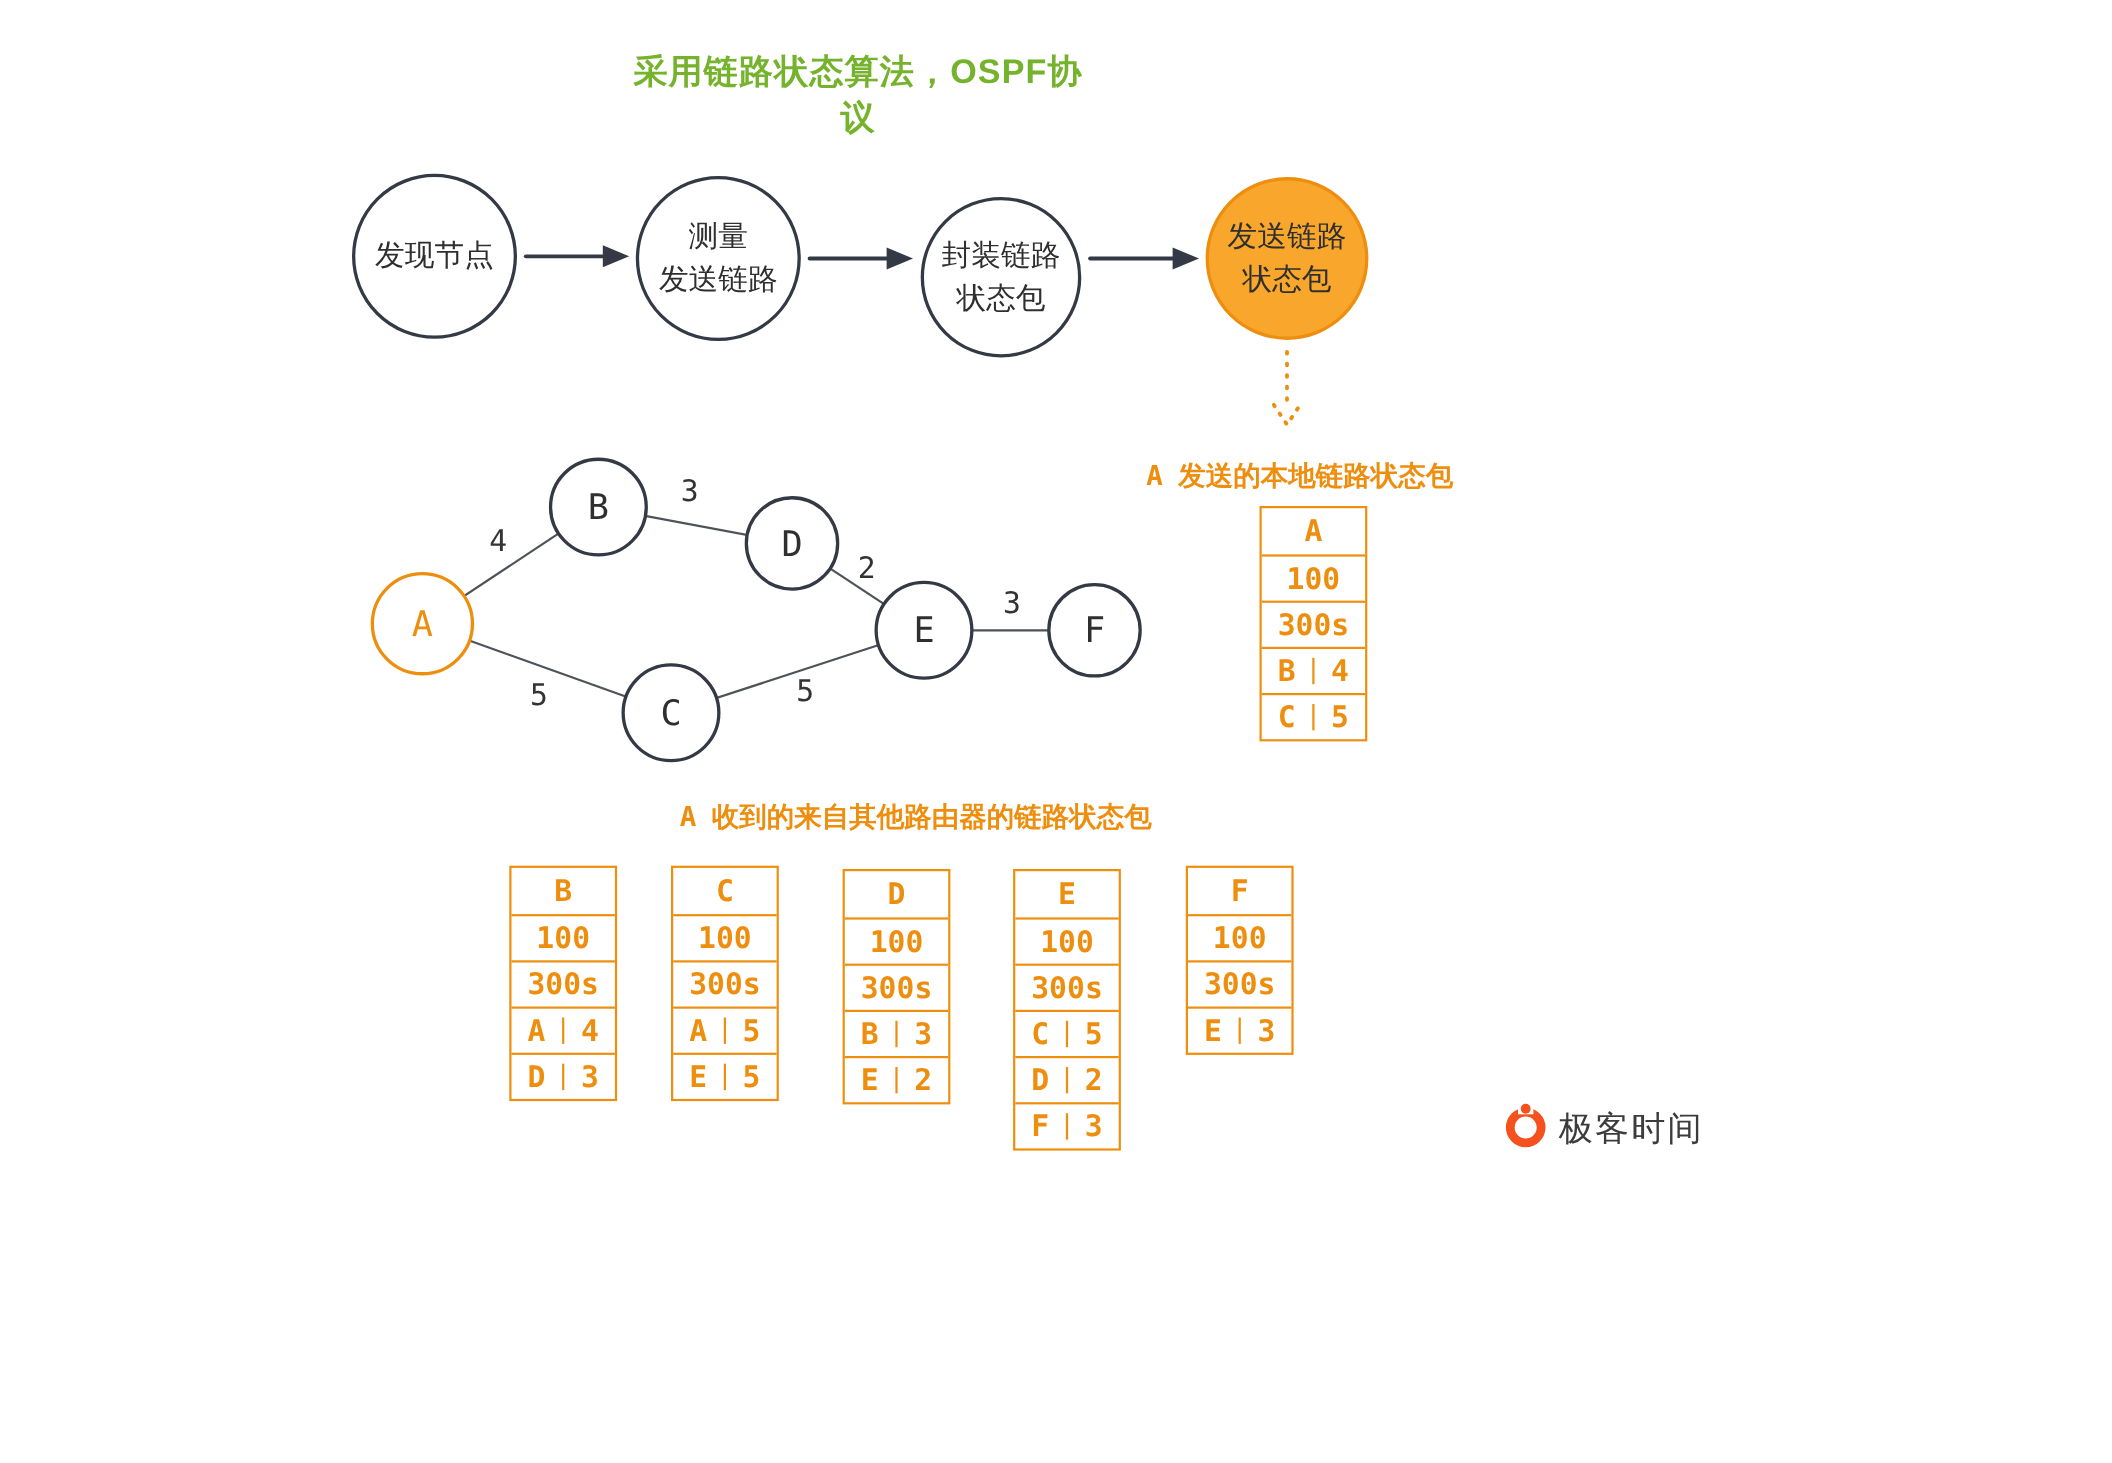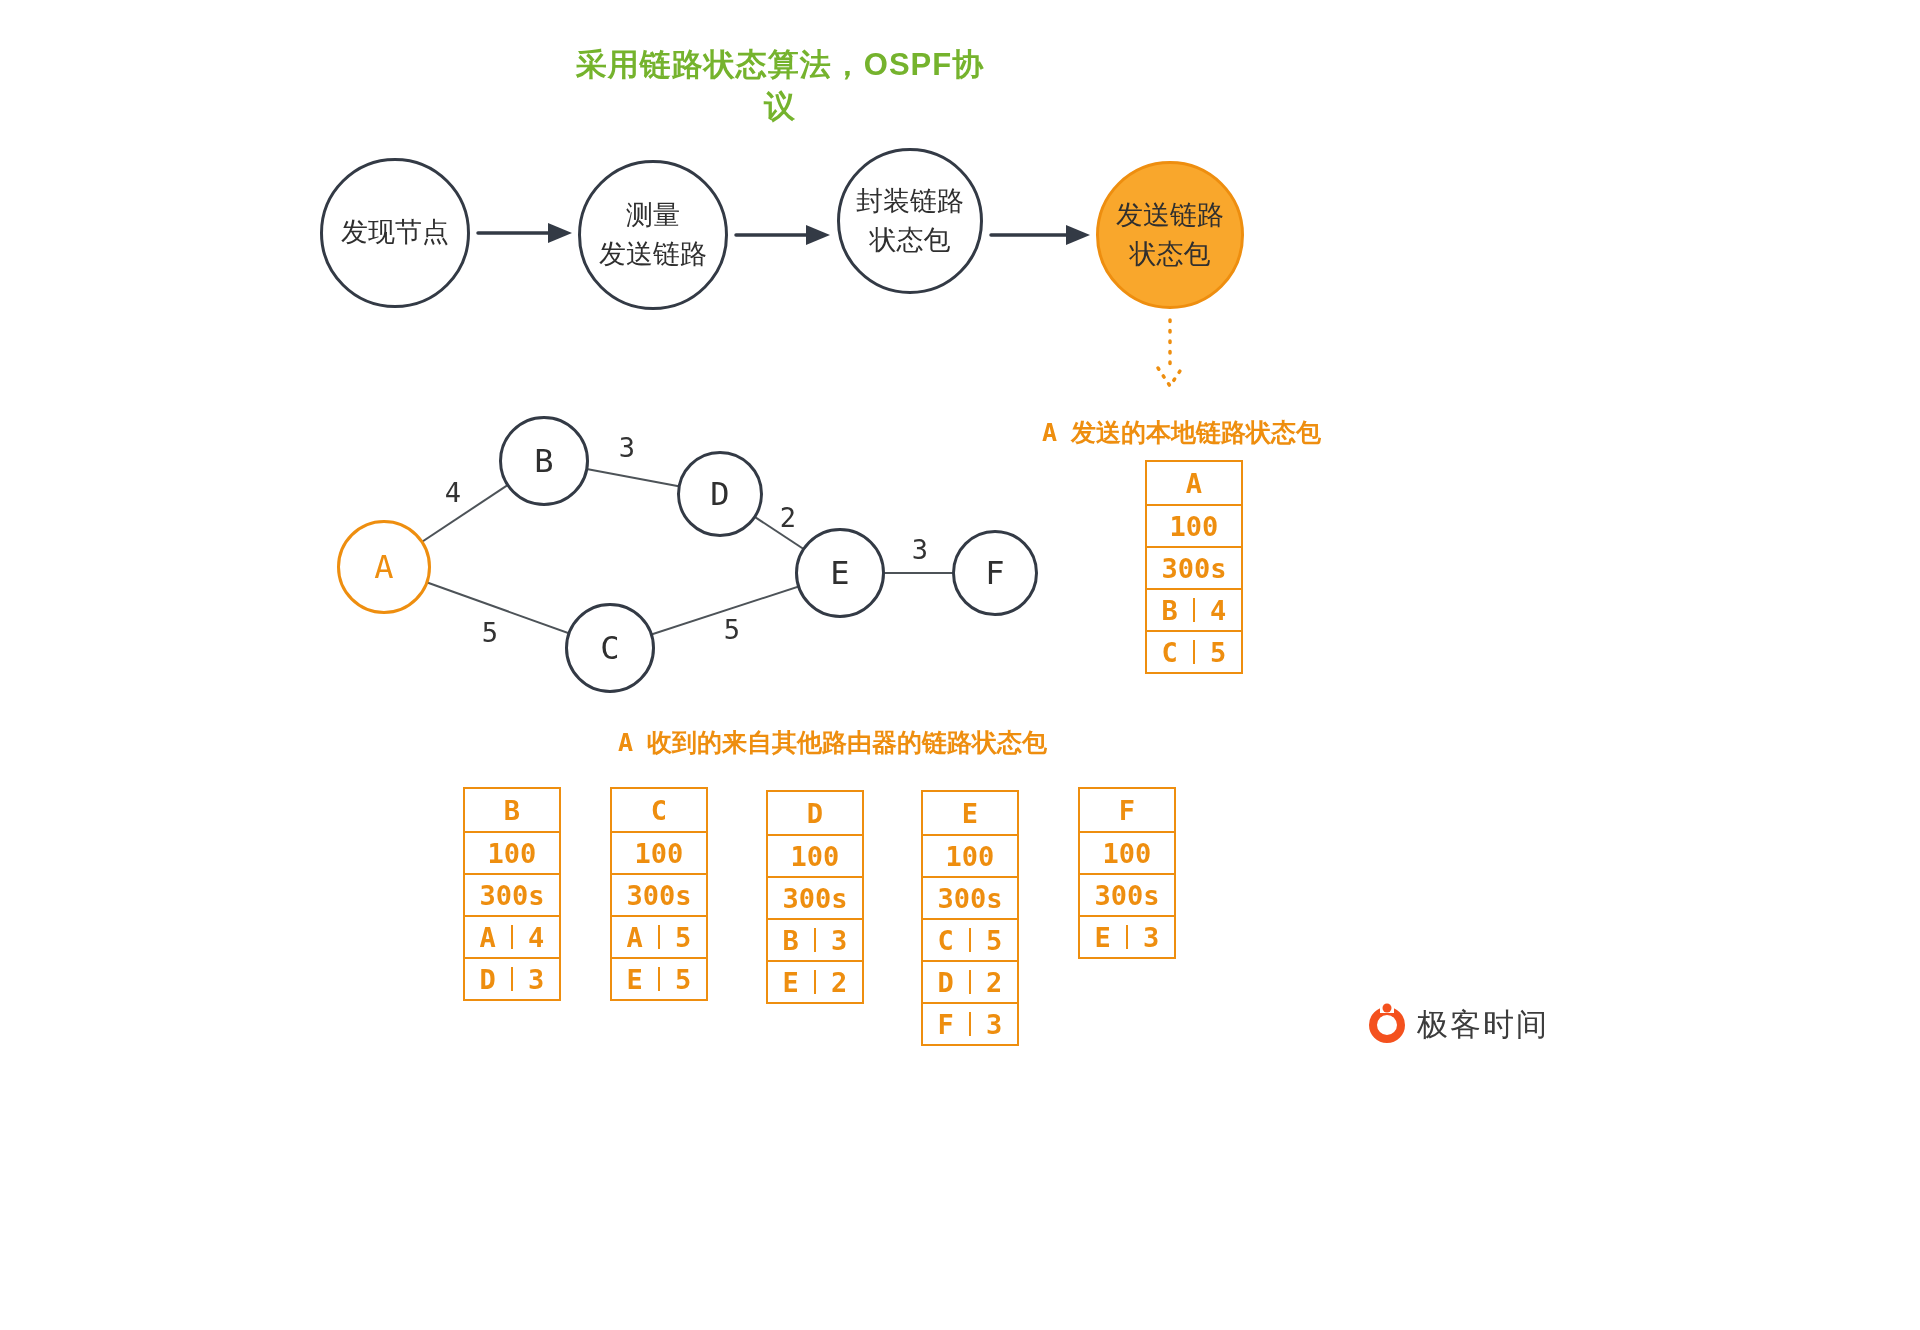--- a/index.html
+++ b/index.html
@@ -89,21 +89,21 @@
       <line x1="971" y1="235" x2="1052" y2="235" stroke="#333a45" stroke-width="3.5" stroke-linecap="round"></line>
       <polygon points="1070,235 1046,225 1046,245" fill="#333a45"></polygon>
       <line x1="1150" y1="320" x2="1150" y2="372" stroke="#ee8e0f" stroke-width="3.5" stroke-linecap="round" stroke-dasharray="1.5 9"></line>
       <path d="M 1138 368 L 1150 386 L 1162 368" fill="none" stroke="#ee8e0f" stroke-width="3.5" stroke-linecap="round" stroke-dasharray="1.5 8"></path>
     </svg>
 
   <div id="flow-layer">
       <div class="flow-circle" style="left: 300px; top: 158px; width: 150px; height: 150px; text-align: right;">发现节点</div>
       <div class="flow-circle" style="left: 558px; top: 160px; width: 150px; height: 150px;">测量
 发送链路</div>
-      <div class="flow-circle" style="left: 817px; top: 148px; width: 146px; height: 146px;">封装链路
+      <div class="flow-circle" style="left: 817px; top: 179px; width: 146px; height: 146px;">封装链路
 状态包</div>
       <div class="flow-circle highlight" style="left: 1076px; top: 161px; width: 148px; height: 148px;">发送链路
 状态包</div>
     </div>
   <div id="graph-layer">
       <div class="graph-node highlight" style="left: 317px; top: 520px; width: 94px; height: 94px;">A</div>
       <div class="graph-node" style="left: 479px; top: 416px; width: 90px; height: 90px;">B</div>
       <div class="graph-node" style="left: 545px; top: 603px; width: 90px; height: 90px;">C</div>
       <div class="graph-node" style="left: 657px; top: 451px; width: 86px; height: 86px;">D</div>
       <div class="graph-node" style="left: 775px; top: 528px; width: 90px; height: 90px;">E</div>

